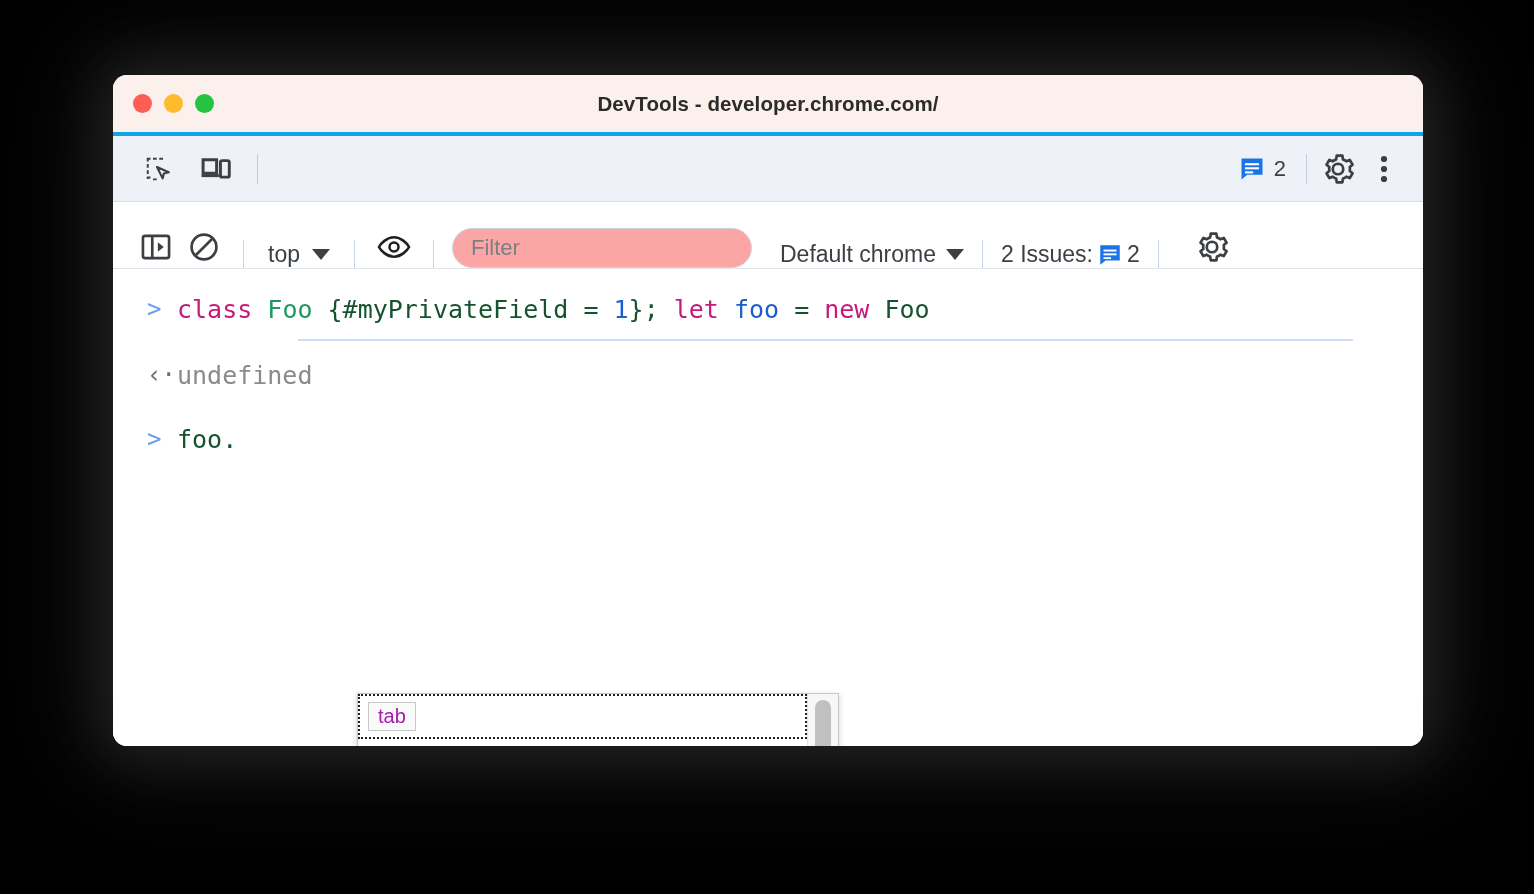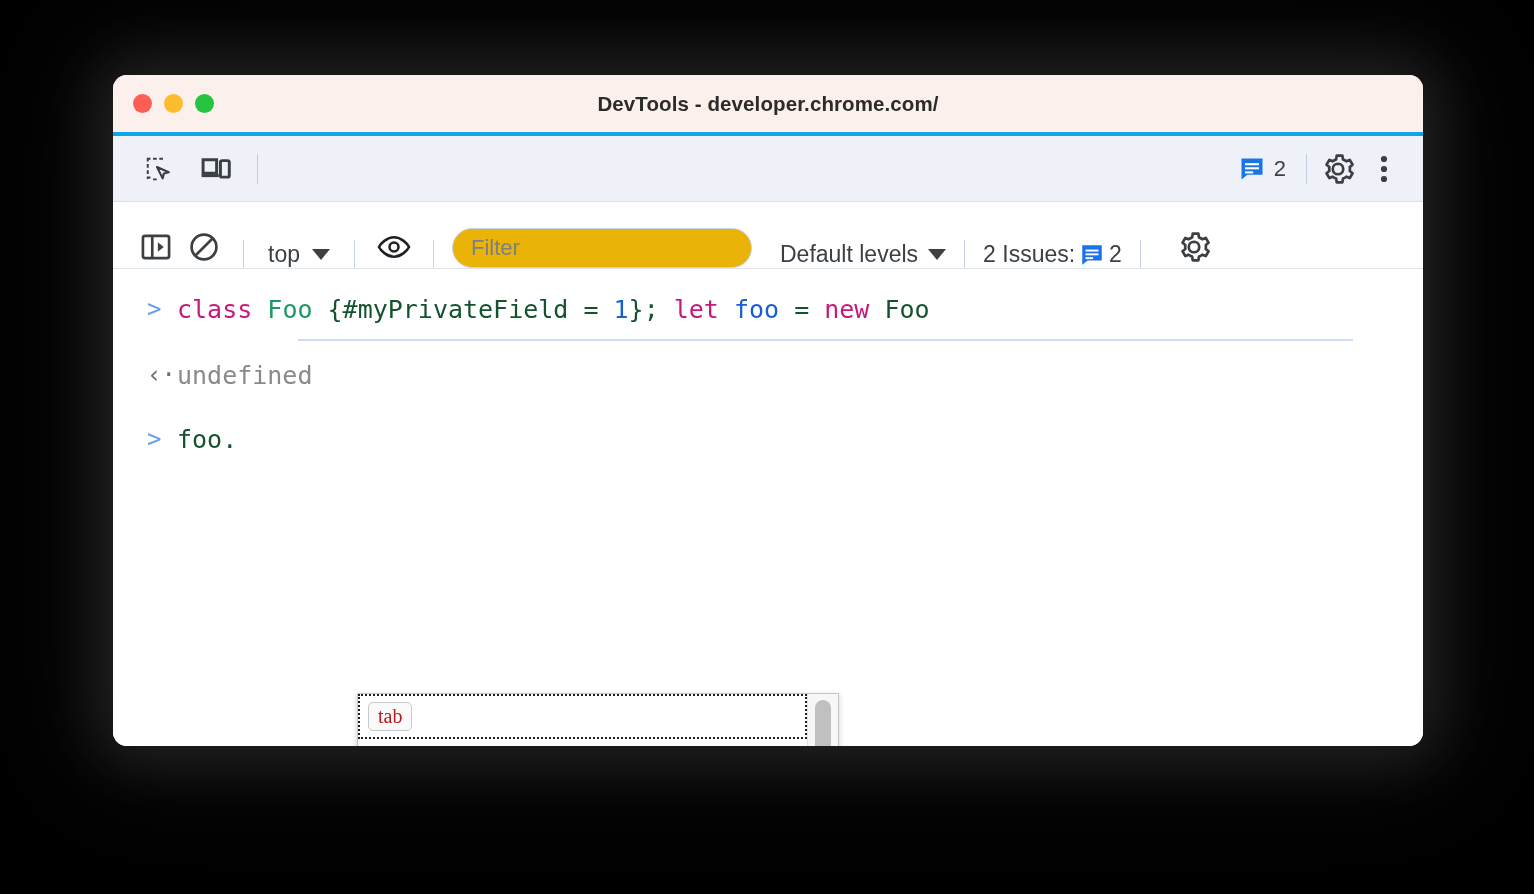--- a/index.html
+++ b/index.html
@@ -175,21 +175,21 @@
     width: 0; height: 0;
     border-left: 9px solid transparent;
     border-right: 9px solid transparent;
     border-top: 11px solid #3c4043;
   }
   .filter-input {
     width: 300px;
     height: 40px;
     border: 1px solid #cfd4dc;
     border-radius: 20px;
-    background: #eab308;
+    background: #fca5a5;
     font-size: 22px;
     color: #3c4043;
     padding: 0 18px;
     outline: none;
     font-family: "Liberation Sans", sans-serif;
     box-sizing: border-box;
   }
   .filter-input::placeholder { color: #7c7f85; }
   .levels {
     display: flex;
@@ -278,25 +278,25 @@
     font-size: 25.5px;
     color: #202124;
     box-sizing: border-box;
     border: 2px solid transparent;
   }
   .ac-item.selected {
     background: #ffffff;
     border: 2px dotted #1f1f1f;
   }
   .ac-badge {
-    font-family: Liberation Serif, serif;
+    font-family: Liberation Sans, sans-serif;
     font-size: 20px;
-    color: #b91c1c;
+    color: #a21caf;
     border: 1px solid #c9c9c9;
-    border-radius: 5px;
+    border-radius: 0;
     padding: 2px 9px 3px;
     background: #fafafa;
     line-height: 1.1;
   }
   .ac-scroll {
     flex: 0 0 30px;
     background: #f7f7f7;
     border-left: 1px solid #e3e3e3;
     position: relative;
   }
@@ -410,21 +410,21 @@
         <span>
           <svg width="34" height="30" viewBox="0 0 28 22">
             <path d="M14 3c6 0 11 5.2 12.4 8-1.4 2.8-6.4 8-12.4 8S3 13.8 1.6 11C3 8.2 8 3 14 3z" fill="none" stroke="#202124" stroke-width="2.1"></path>
             <circle cx="14" cy="11" r="3.7" fill="none" stroke="#202124" stroke-width="2.1"></circle>
           </svg>
         </span>
       </div>
       <div class="ct-sep"></div>
       <input class="filter-input" type="text" placeholder="Filter" style="">
       <div class="levels">
-        <span>Default levels</span>
+        <span>Default chrome</span>
         <span class="caret"></span>
       </div>
       <div class="ct-sep"></div>
       <div class="issues-text">
         <span>2 Issues:</span>
         <span>
           <svg width="26" height="26" viewBox="0 0 24 24">
             <path d="M3 3h18v14H8l-5 4V3z" fill="#1a73e8"></path>
             <rect x="6" y="7" width="12" height="1.8" fill="#ffffff"></rect>
             <rect x="6" y="10.5" width="12" height="1.8" fill="#ffffff"></rect>

